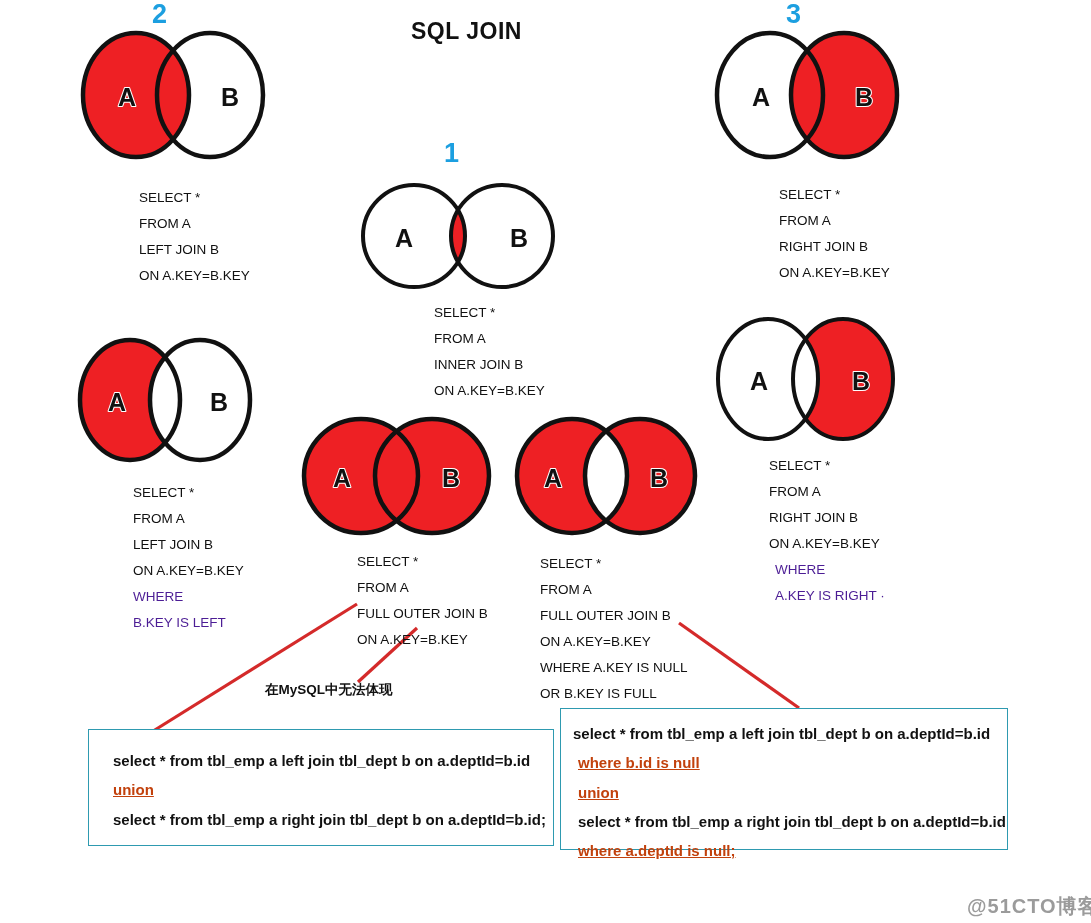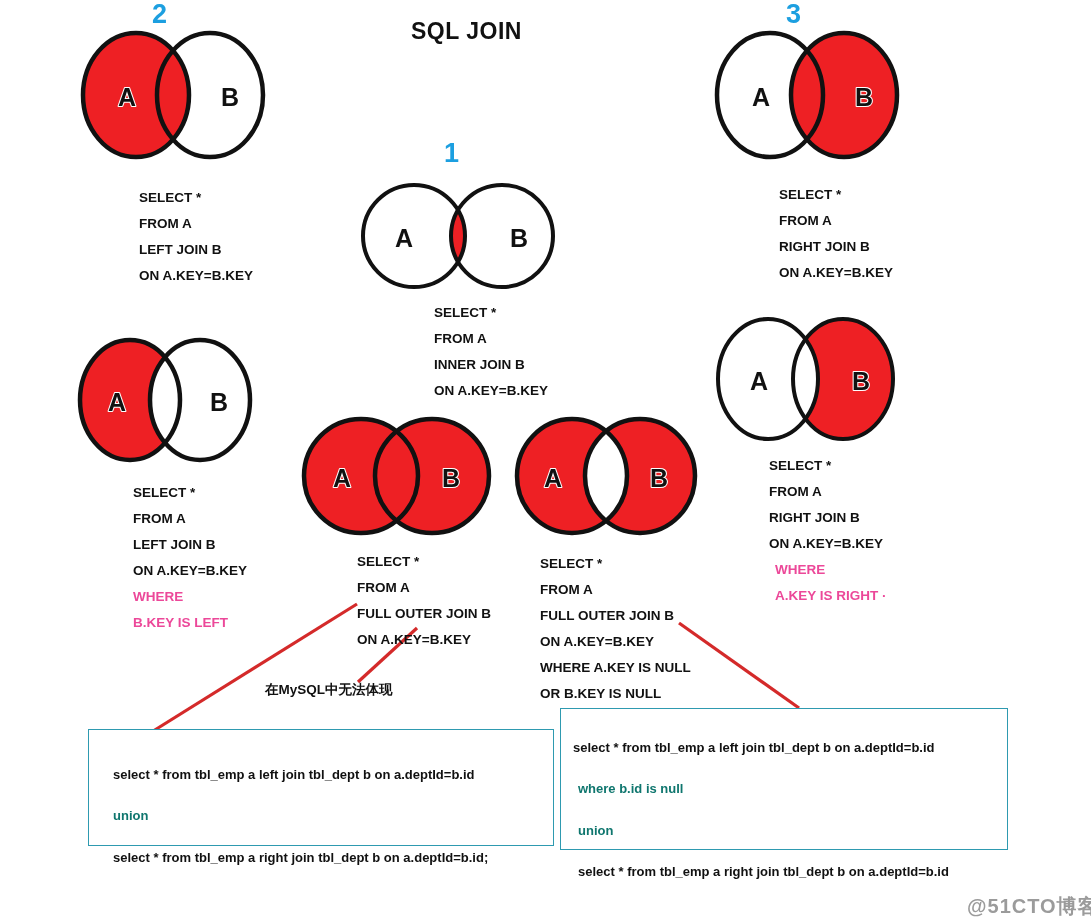--- a/index.html
+++ b/index.html
@@ -27,40 +27,39 @@
     paint-order:stroke;stroke:#ffffff;stroke-width:2px;stroke-linejoin:round;
   }
 
   
   .stepnum{
     font-size:27px;font-weight:bold;color:#1C9FE0;line-height:1;
   }
 
   
   .sqlcap{
-    font-size:13.5px;font-weight:bold;color:#111;line-height:1.93;
+    font-size:13.5px;font-weight:normal;color:#111;line-height:1.93;
     white-space:nowrap;
   }
-  .sqlcap .red{color:#ec4899;}
+  .sqlcap .red{color:#4c1d95;}
 
   
   .note{
     font-size:13.5px;font-weight:bold;color:#111;white-space:nowrap;text-align:right;
   }
 
   
   .codebox{
     border:1.6px solid #2E9AB0;background:#fff;box-sizing:border-box;
   }
   .codeline{
-    font-size:13px;font-weight:bold;color:#111;line-height:1.95;
+    font-size:15px;font-weight:bold;color:#111;line-height:1.95;
     white-space:nowrap;
-    margin-top:16px;
-  }
-  .codeline.red{color:#0f766e;}
+  }
+  .codeline.red{color:#c2410c;text-decoration:underline;}
 
   
   .lines{position:absolute;left:0;top:0;width:1091px;height:923px;pointer-events:none;}
 
   
   .watermark{
     font-size:20px;color:#9b9b9b;font-weight:bold;letter-spacing:1px;
     white-space:nowrap;
   }
 </style>
@@ -244,33 +243,34 @@
       <text class="venn-label" x="138" y="72">B</text>
     </svg>
   </div>
 
   <div class="abs sqlcap" style="left:540px;top:551px;">
     <div>SELECT *</div>
     <div>FROM A</div>
     <div>FULL OUTER  JOIN B</div>
     <div>ON A.KEY=B.KEY</div>
     <div>WHERE A.KEY IS NULL</div>
-    <div>OR B.KEY IS NULL</div>
+    <div>OR B.KEY IS FULL</div>
   </div>
 
   <div class="abs note" style="left:265px;top:681px;">在MySQL中无法体现</div>
 
   <div class="abs codebox" style="left:88px;top:729px;width:466px;height:117px;padding:16px 0 0 24px;">
     <div class="codeline">select * from tbl_emp a left join tbl_dept b on a.deptId=b.id</div>
     <div class="codeline red">union</div>
     <div class="codeline">select * from tbl_emp a right join tbl_dept b on a.deptId=b.id;</div>
   </div>
 
   <div class="abs codebox" style="left:560px;top:708px;width:448px;height:142px;padding:10px 0 0 12px;">
     <div class="codeline">select * from tbl_emp a left join tbl_dept b on a.deptId=b.id</div>
     <div class="codeline red" style="padding-left:5px;">where b.id is null</div>
     <div class="codeline red" style="padding-left:5px;">union</div>
     <div class="codeline" style="padding-left:5px;">select * from tbl_emp a right join tbl_dept b on a.deptId=b.id</div>
+    <div class="codeline red" style="padding-left:5px;">where a.deptId is null;</div>
   </div>
 
   <div class="abs watermark" style="left:967px;top:893px;">@51CTO博客</div>
 
 </div>
 
 </body></html>

